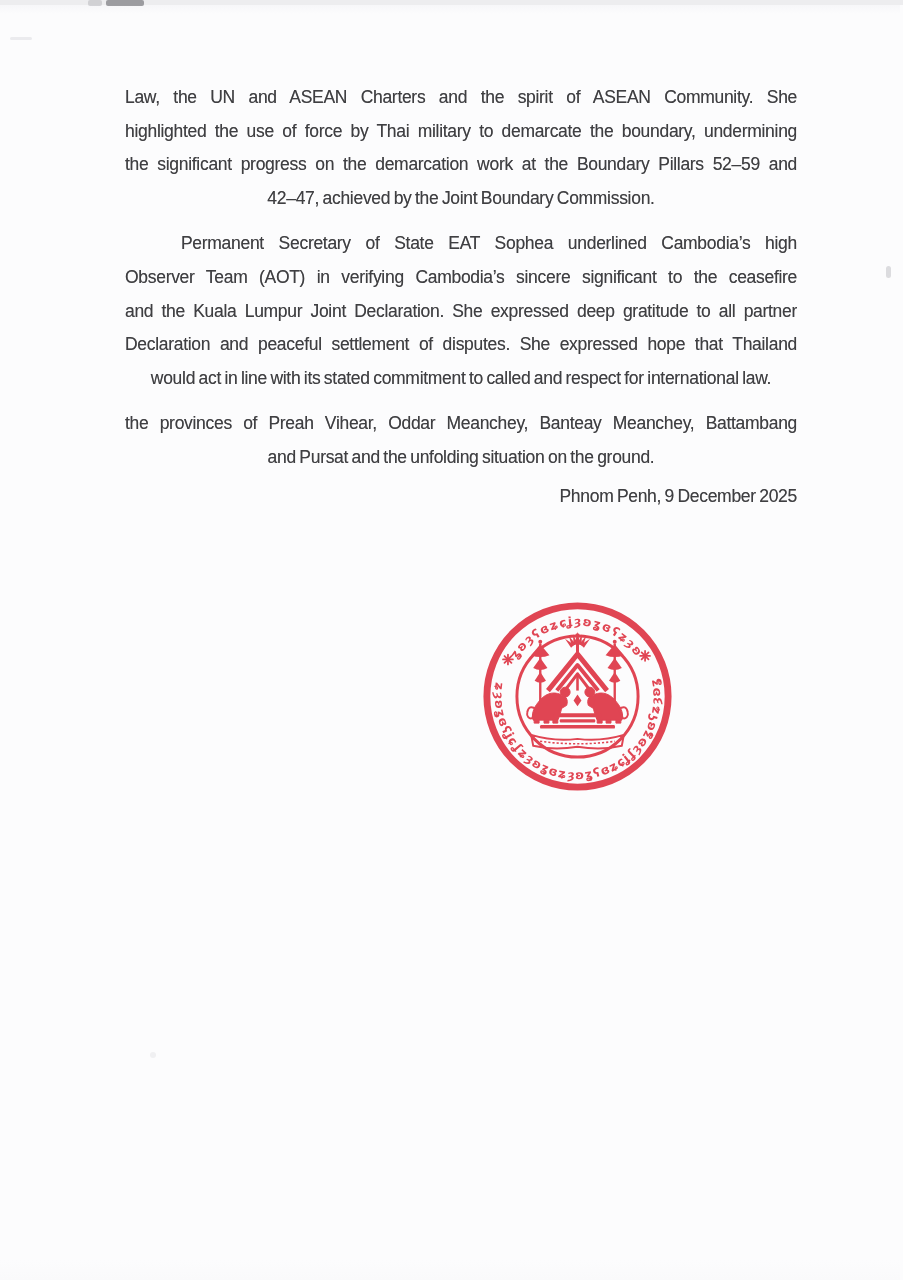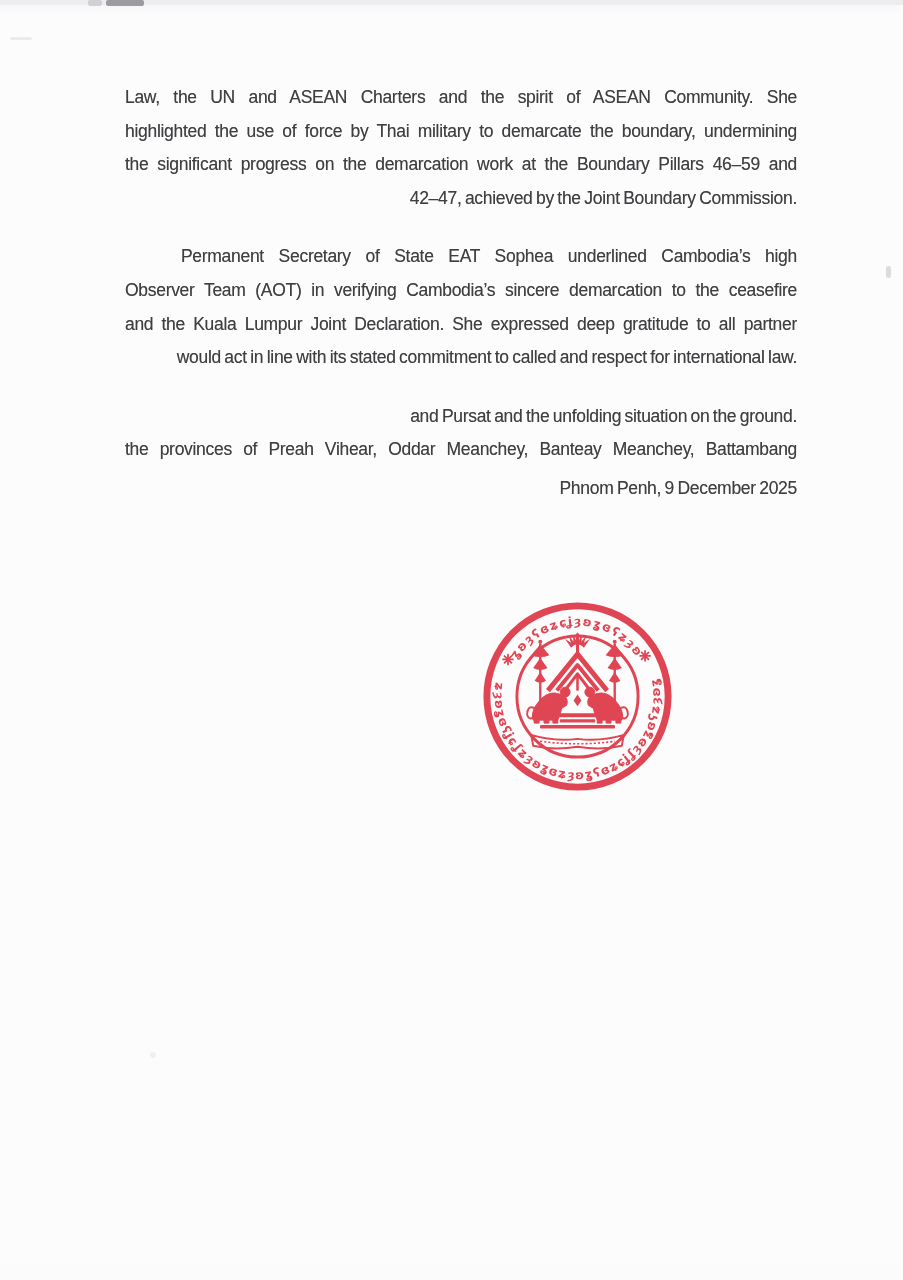--- a/index.html
+++ b/index.html
@@ -27,25 +27,25 @@
   .doc {
     position: absolute;
     left: 125px; top: 81px;
     width: 672px;
     color: #3f3f42;
     font-size: 17.5px;
     letter-spacing: -0.3px;
     word-spacing: -1.1px;
     text-shadow: 0 0 0.5px rgba(63,63,66,.55);
   }
-  .para + .para { margin-top: 25px; }
+  .para + .para { margin-top: 12px; }
   .line {
     height: 33.6px; line-height: 33.6px;
     overflow: hidden;
-    text-align: right;
+    text-align: center;
   }
   .line.just { text-align: justify; text-align-last: justify; }
   .line.indent { padding-left: 56px; }
   .dateline {
     margin-top: 5px;
     height: 33.6px; line-height: 33.6px;
     text-align: right;
   }
 
   
@@ -74,32 +74,33 @@
   <div class="artifact a-smudge2"></div>
   <div class="artifact a-edgeleft"></div>
   <div class="artifact a-right"></div>
   <div class="artifact a-dot"></div>
 
   <main class="doc">
     <div id="paragraphs">
         <div class="para">
           <div class="line just">Law, the UN and ASEAN Charters and the spirit of ASEAN Community. She</div>
           <div class="line just">highlighted the use of force by Thai military to demarcate the boundary, undermining</div>
-          <div class="line just">the significant progress on the demarcation work at the Boundary Pillars 46–59 and</div>
+          <div class="line just">the significant progress on the demarcation work at the Boundary Pillars 52–59 and</div>
           <div class="line">42–47, achieved by the Joint Boundary Commission.</div>
         </div>
         <div class="para">
           <div class="line just indent">Permanent Secretary of State EAT Sophea underlined Cambodia’s high</div>
-          <div class="line just">Observer Team (AOT) in verifying Cambodia’s sincere demarcation to the ceasefire</div>
+          <div class="line just">Observer Team (AOT) in verifying Cambodia’s sincere significant to the ceasefire</div>
           <div class="line just">and the Kuala Lumpur Joint Declaration. She expressed deep gratitude to all partner</div>
+          <div class="line just">Declaration and peaceful settlement of disputes. She expressed hope that Thailand</div>
           <div class="line">would act in line with its stated commitment to called and respect for international law.</div>
         </div>
         <div class="para">
+          <div class="line just">the provinces of Preah Vihear, Oddar Meanchey, Banteay Meanchey, Battambang</div>
           <div class="line">and Pursat and the unfolding situation on the ground.</div>
-          <div class="line just">the provinces of Preah Vihear, Oddar Meanchey, Banteay Meanchey, Battambang</div>
         </div>
       </div>
     <div class="dateline">Phnom Penh, 9 December 2025</div>
   </main>
 
   <div class="seal">
     <svg viewBox="0 0 200 200" xmlns="http://www.w3.org/2000/svg">
       <g stroke="#e23c4a" fill="none">
         <circle cx="100" cy="100" r="92" stroke-width="7"></circle>
         <circle cx="100" cy="100" r="61.5" stroke-width="3"></circle>

